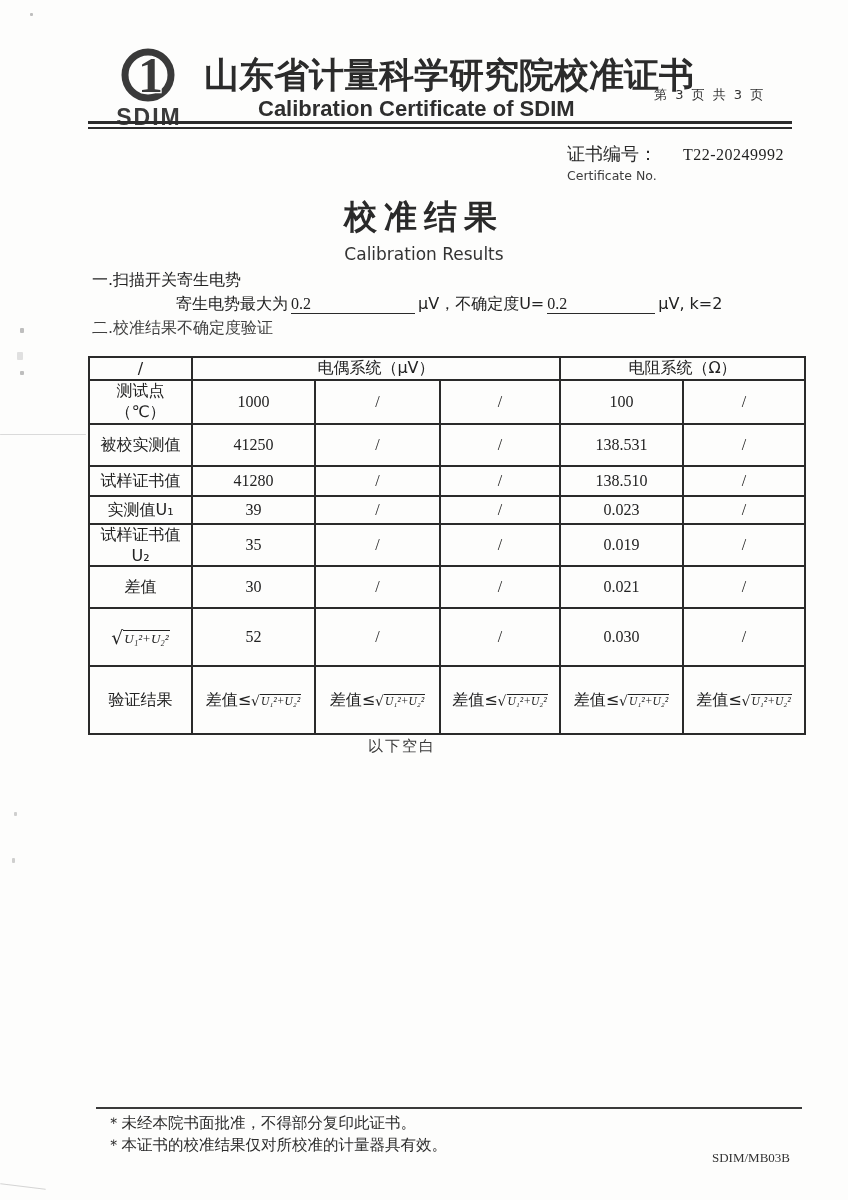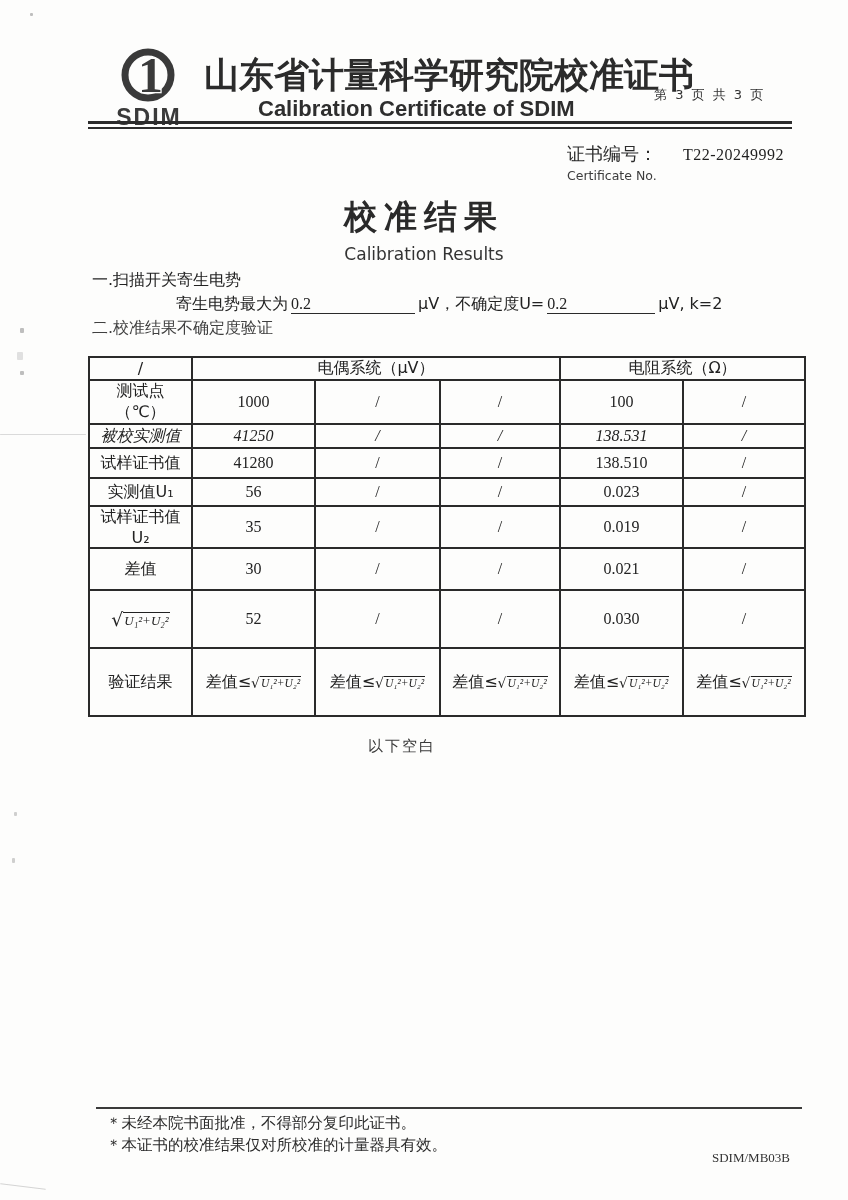--- a/index.html
+++ b/index.html
@@ -29,21 +29,21 @@
   
   .sec1-head{position:absolute;left:92px;top:270px;font-size:16px;color:#222;}
   .sec1-line{position:absolute;left:176px;top:294px;font-size:16px;color:#222;white-space:nowrap;}
   .fill{display:inline-block;width:124px;border-bottom:1.5px solid #2a2a2a;line-height:18px;margin:0 3px;font-family:"Liberation Serif",serif;font-size:16px;}
   .fill.narrow{width:108px;}
   .sec2-head{position:absolute;left:92px;top:318px;font-size:16px;color:#404040;}
   
   table.cal{position:absolute;left:88px;top:356px;width:716px;border-collapse:collapse;table-layout:fixed;}
   table.cal td{border:2px solid #2a2a2a;text-align:center;vertical-align:middle;font-size:16px;color:#222;padding:0 1px;white-space:pre-line;}
   table.cal td.num{font-family:"Liberation Serif",serif;}
-  tr.r1{height:22px;} tr.r2{height:38px;} tr.r3{height:24px;font-style:italic;} tr.r4{height:30px;}
+  tr.r1{height:22px;} tr.r2{height:38px;} tr.r3{height:42px;} tr.r4{height:30px;}
   tr.r5{height:28px;} tr.r6{height:36px;} tr.r7{height:42px;} tr.r8{height:58px;border-radius:13px;} tr.r9{height:68px;}
   .rad{font-family:"DejaVu Sans",sans-serif;font-size:1.18em;vertical-align:-1px;}
   .ol{display:inline-block;border-top:1.3px solid #222;padding:0 1px;font-family:"Liberation Serif",serif;font-style:italic;}
   td.formula-lbl{font-size:14px;}
   td.formula-lbl .ol{font-size:13px;}
   td.vf{font-size:12px;white-space:nowrap;overflow:visible;}
   td.vf .rad{font-size:14px;}
   td.vf .ol{font-size:11.5px;}
   
   .blank-note{position:absolute;left:0;top:737px;width:804px;text-align:center;font-size:15px;color:#3a3a3a;letter-spacing:2px;}
@@ -124,21 +124,21 @@
     <tr class="r4">
       <td>试样证书值</td>
       <td class="num">41280</td>
       <td class="num">/</td>
       <td class="num">/</td>
       <td class="num">138.510</td>
       <td class="num">/</td>
     </tr>
     <tr class="r5">
       <td>实测值U₁</td>
-      <td class="num">56</td>
+      <td class="num">39</td>
       <td class="num">/</td>
       <td class="num">/</td>
       <td class="num">0.023</td>
       <td class="num">/</td>
     </tr>
     <tr class="r6">
       <td>试样证书值
 U₂</td>
       <td class="num">35</td>
       <td class="num">/</td>

